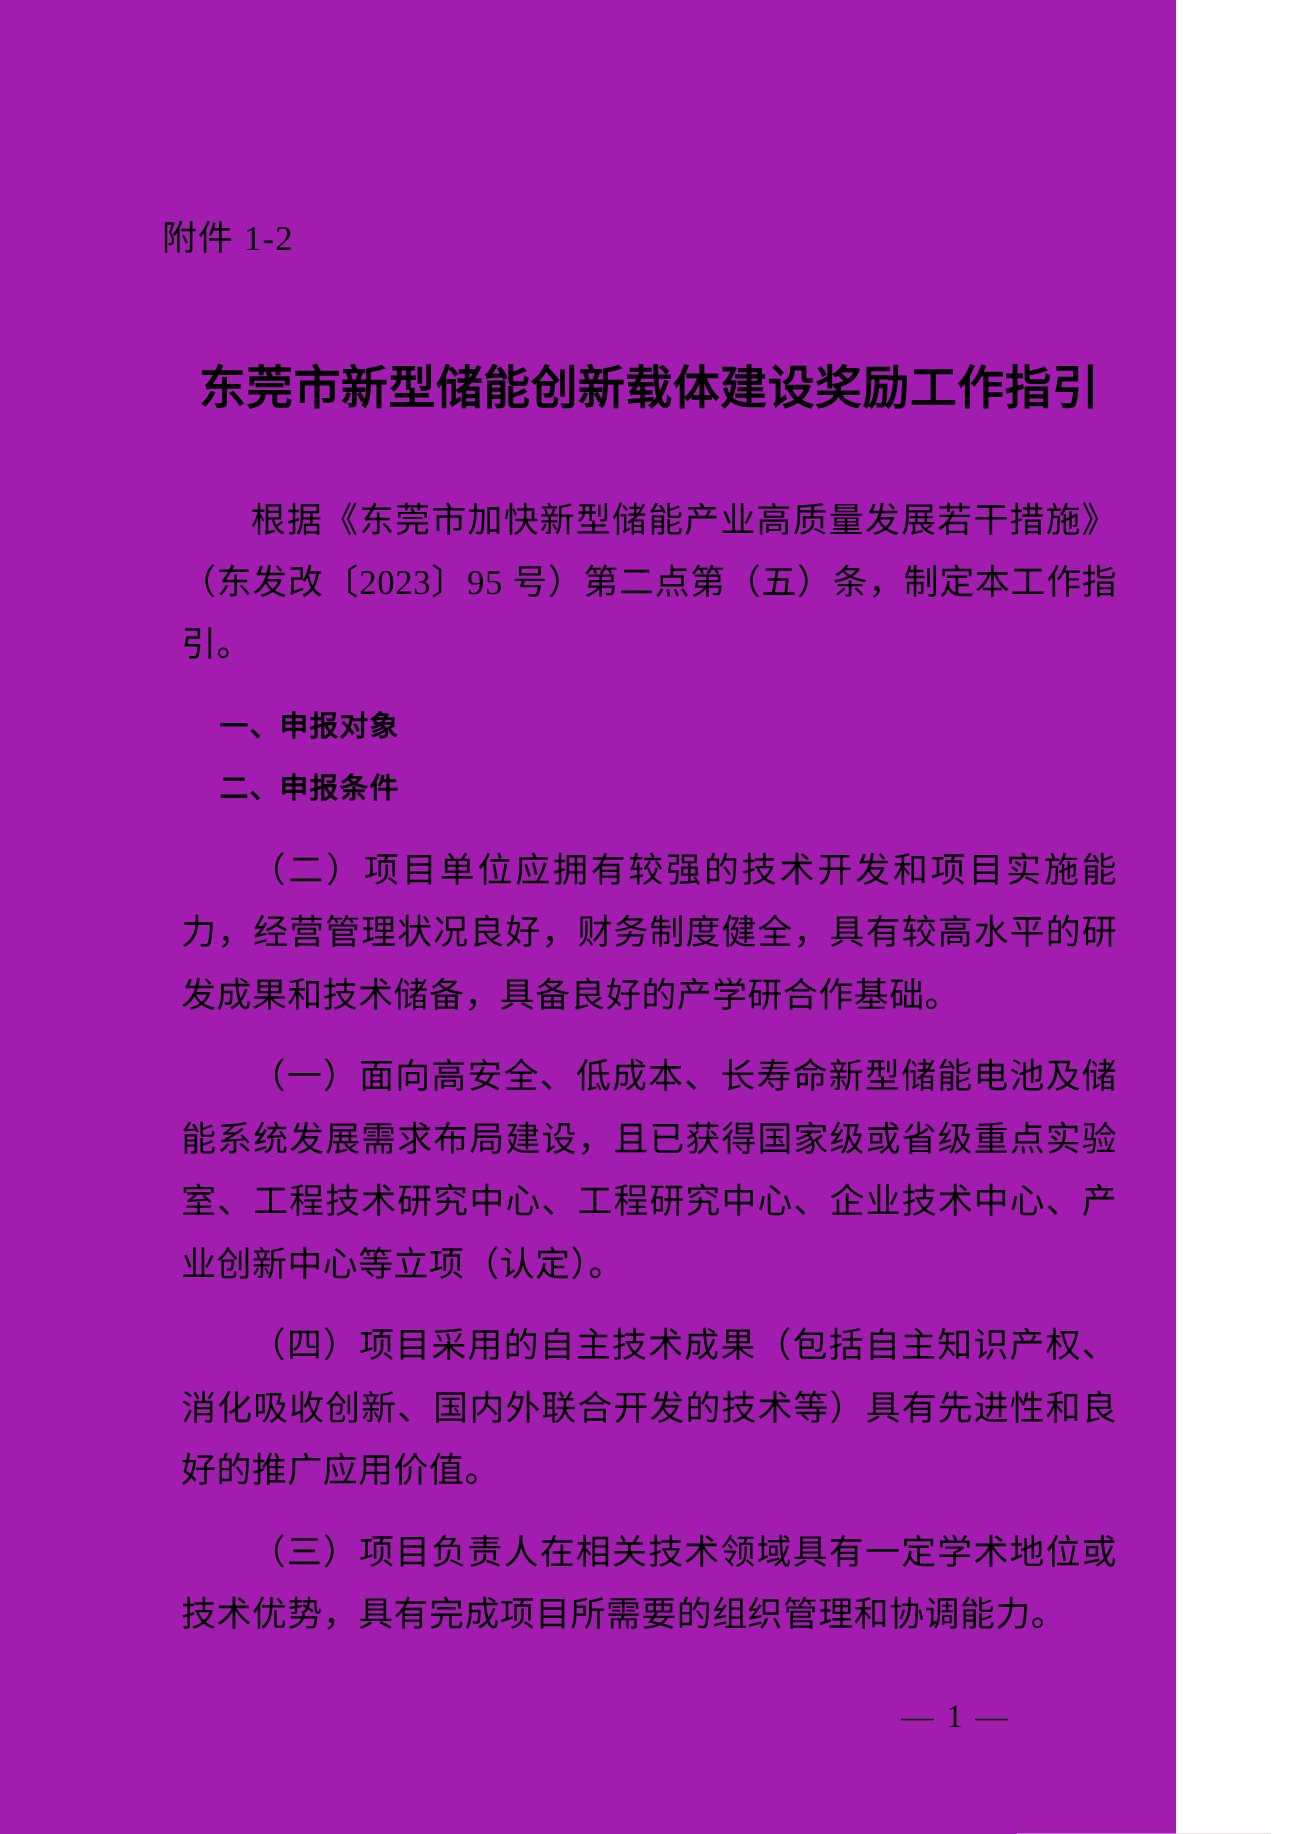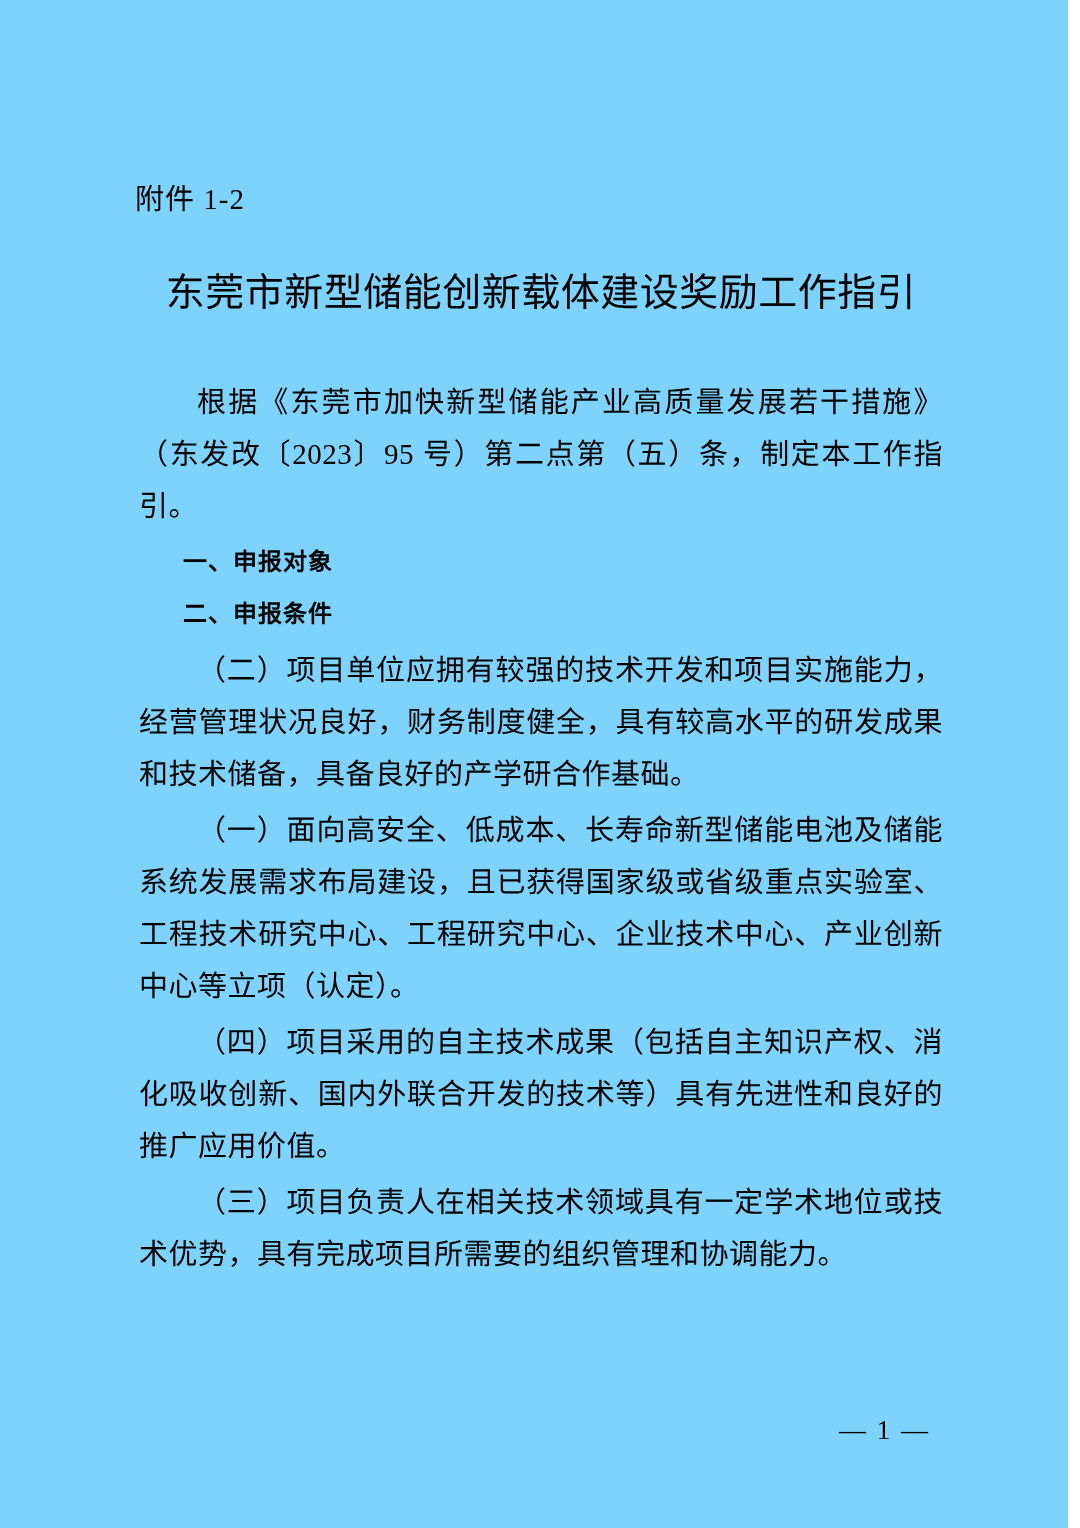--- a/index.html
+++ b/index.html
@@ -10,56 +10,56 @@
   body {
     width: 1080px;
     height: 1528px;
     position: relative;
     overflow: hidden;
     color: #000000;
     font-family: "Liberation Serif", "DejaVu Serif", serif;
   }
   .page {
     position: relative;
-    width: 1068px;
+    width: 980px;
     height: 1528px;
-    background: #7dd3fc;
+    background: #a21caf;
   }
   .content {
     position: absolute;
     left: 135px;
     top: 0;
     width: 812px;
   }
   .attachment-label {
     padding-top: 182px;
     font-size: 29px;
     line-height: 34px;
     letter-spacing: 1px;
     font-family: "Liberation Serif", "DejaVu Serif", serif;
   }
   .doc-title {
-    margin-top: 54px;
+    margin-top: 86px;
     font-size: 39px;
     line-height: 46px;
-    font-weight: normal;
+    font-weight: bold;
     text-align: center;
     letter-spacing: 0.5px;
     font-family: "Liberation Serif", "DejaVu Serif", serif;
   }
   .body-text {
     margin-top: 60px;
     font-size: 29px;
     line-height: 52px;
     text-align: justify;
     text-justify: inter-ideograph;
     letter-spacing: 0.5px;
   }
   .para {
-    margin: 4px;
+    margin: 16px;
     text-indent: 2em;
     font-family: "Liberation Serif", "DejaVu Serif", serif;
   }
   .section-heading {
     margin: 0;
     text-indent: 2em;
     font-weight: bold;
     font-size: 24px;
     line-height: 52px;
     font-family: "Liberation Sans", "DejaVu Sans", sans-serif;

